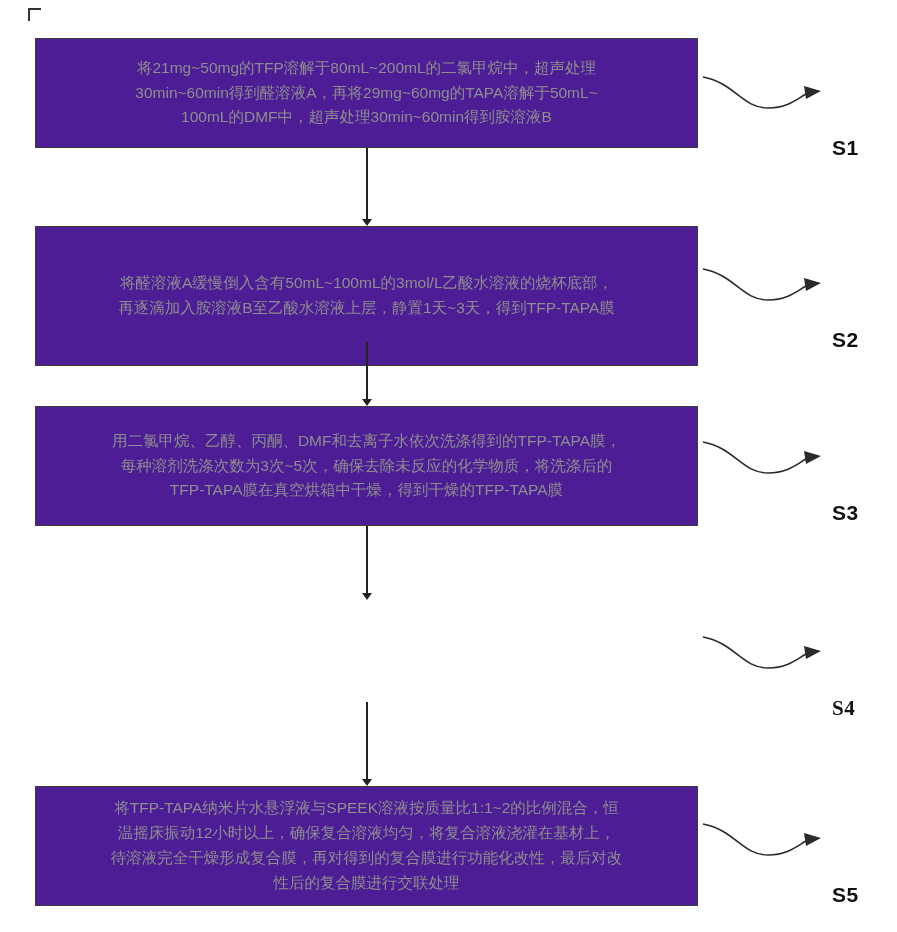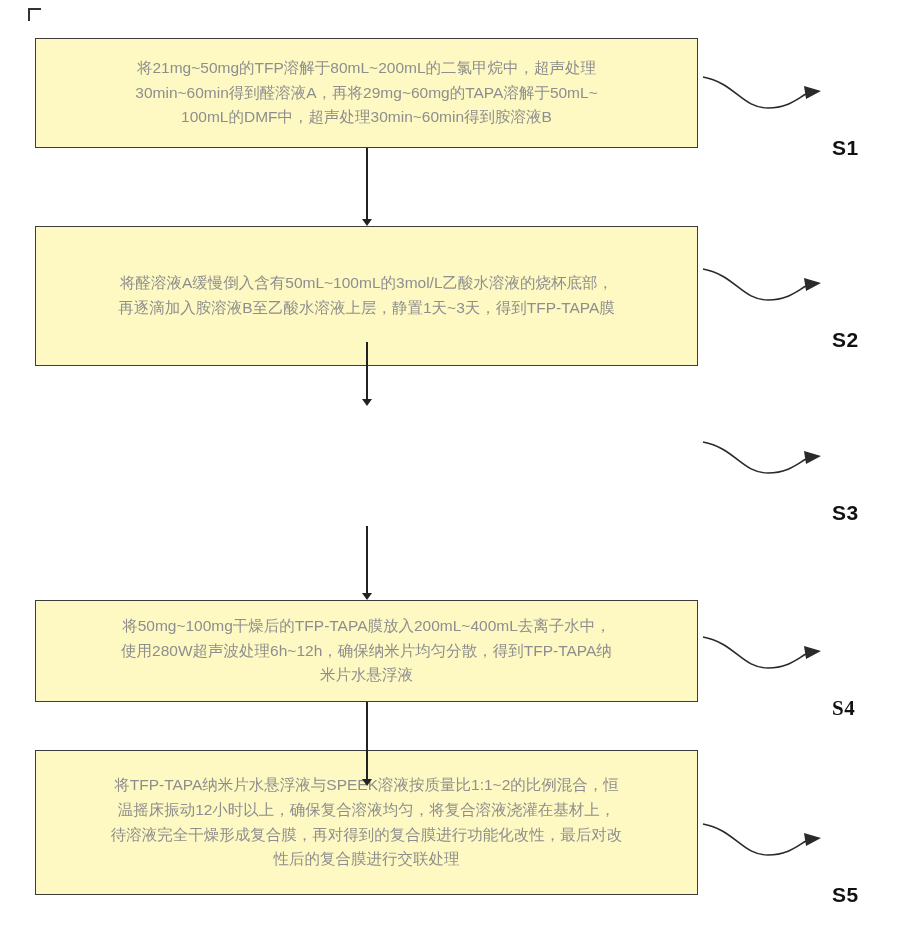--- a/index.html
+++ b/index.html
@@ -6,30 +6,30 @@
   .canvas{
     position:relative;width:897px;height:932px;background:#ffffff;
     font-family:"Liberation Sans","DejaVu Sans",sans-serif;overflow:hidden;
   }
   .corner-mark{
     position:absolute;left:28px;top:8px;width:11px;height:11px;
     border-left:2px solid #333;border-top:2px solid #333;
   }
   .flow-box{
     position:absolute;left:35px;width:663px;box-sizing:border-box;
-    border:1px solid #3c3c3c;background:#fef9c3;
+    border:1px solid #3c3c3c;background:#4c1d95;
     display:flex;align-items:center;justify-content:center;
     text-align:center;color:#8e8e8e;font-size:15.5px;line-height:1.6;
     padding:4px 12px;white-space:pre-line;
   }
   .box-1{top:38px;height:110px;}
   .box-2{top:226px;height:140px;}
   .box-3{top:406px;height:120px;}
   .box-4{top:600px;height:102px;}
-  .box-5{top:750px;height:145px;}
+  .box-5{top:786px;height:120px;}
 
   .v-arrow{position:absolute;left:366px;width:2px;}
   .v-arrow .shaft{position:absolute;left:0;top:0;width:1.5px;height:calc(100% - 7px);background:#222;}
   .v-arrow .head{
     position:absolute;bottom:0;left:-4.25px;width:0;height:0;
     border-left:5px solid transparent;border-right:5px solid transparent;
     border-top:7px solid #222;
   }
   .va-1{top:148px;height:78px;}
   .va-2{top:342px;height:64px;}
@@ -63,24 +63,24 @@
 
   <div class="flow-box box-1">
     <span>将21mg~50mg的TFP溶解于80mL~200mL的二氯甲烷中，超声处理
 30min~60min得到醛溶液A，再将29mg~60mg的TAPA溶解于50mL~
 100mL的DMF中，超声处理30min~60min得到胺溶液B</span>
   </div>
   <div class="flow-box box-2">
     <span>将醛溶液A缓慢倒入含有50mL~100mL的3mol/L乙酸水溶液的烧杯底部，
 再逐滴加入胺溶液B至乙酸水溶液上层，静置1天~3天，得到TFP-TAPA膜</span>
   </div>
-  <div class="flow-box box-4">
-    <span>将50mg~100mg干燥后的TFP-TAPA膜放入200mL~400mL去离子水中，
-使用280W超声波处理6h~12h，确保纳米片均匀分散，得到TFP-TAPA纳
-米片水悬浮液</span>
+  <div class="flow-box box-3">
+    <span>用二氯甲烷、乙醇、丙酮、DMF和去离子水依次洗涤得到的TFP-TAPA膜，
+每种溶剂洗涤次数为3次~5次，确保去除未反应的化学物质，将洗涤后的
+TFP-TAPA膜在真空烘箱中干燥，得到干燥的TFP-TAPA膜</span>
   </div>
   <div class="flow-box box-5">
     <span>将TFP-TAPA纳米片水悬浮液与SPEEK溶液按质量比1:1~2的比例混合，恒
 温摇床振动12小时以上，确保复合溶液均匀，将复合溶液浇灌在基材上，
 待溶液完全干燥形成复合膜，再对得到的复合膜进行功能化改性，最后对改
 性后的复合膜进行交联处理</span>
   </div>
 
   <div class="v-arrow va-1">
       <span class="shaft"></span>

